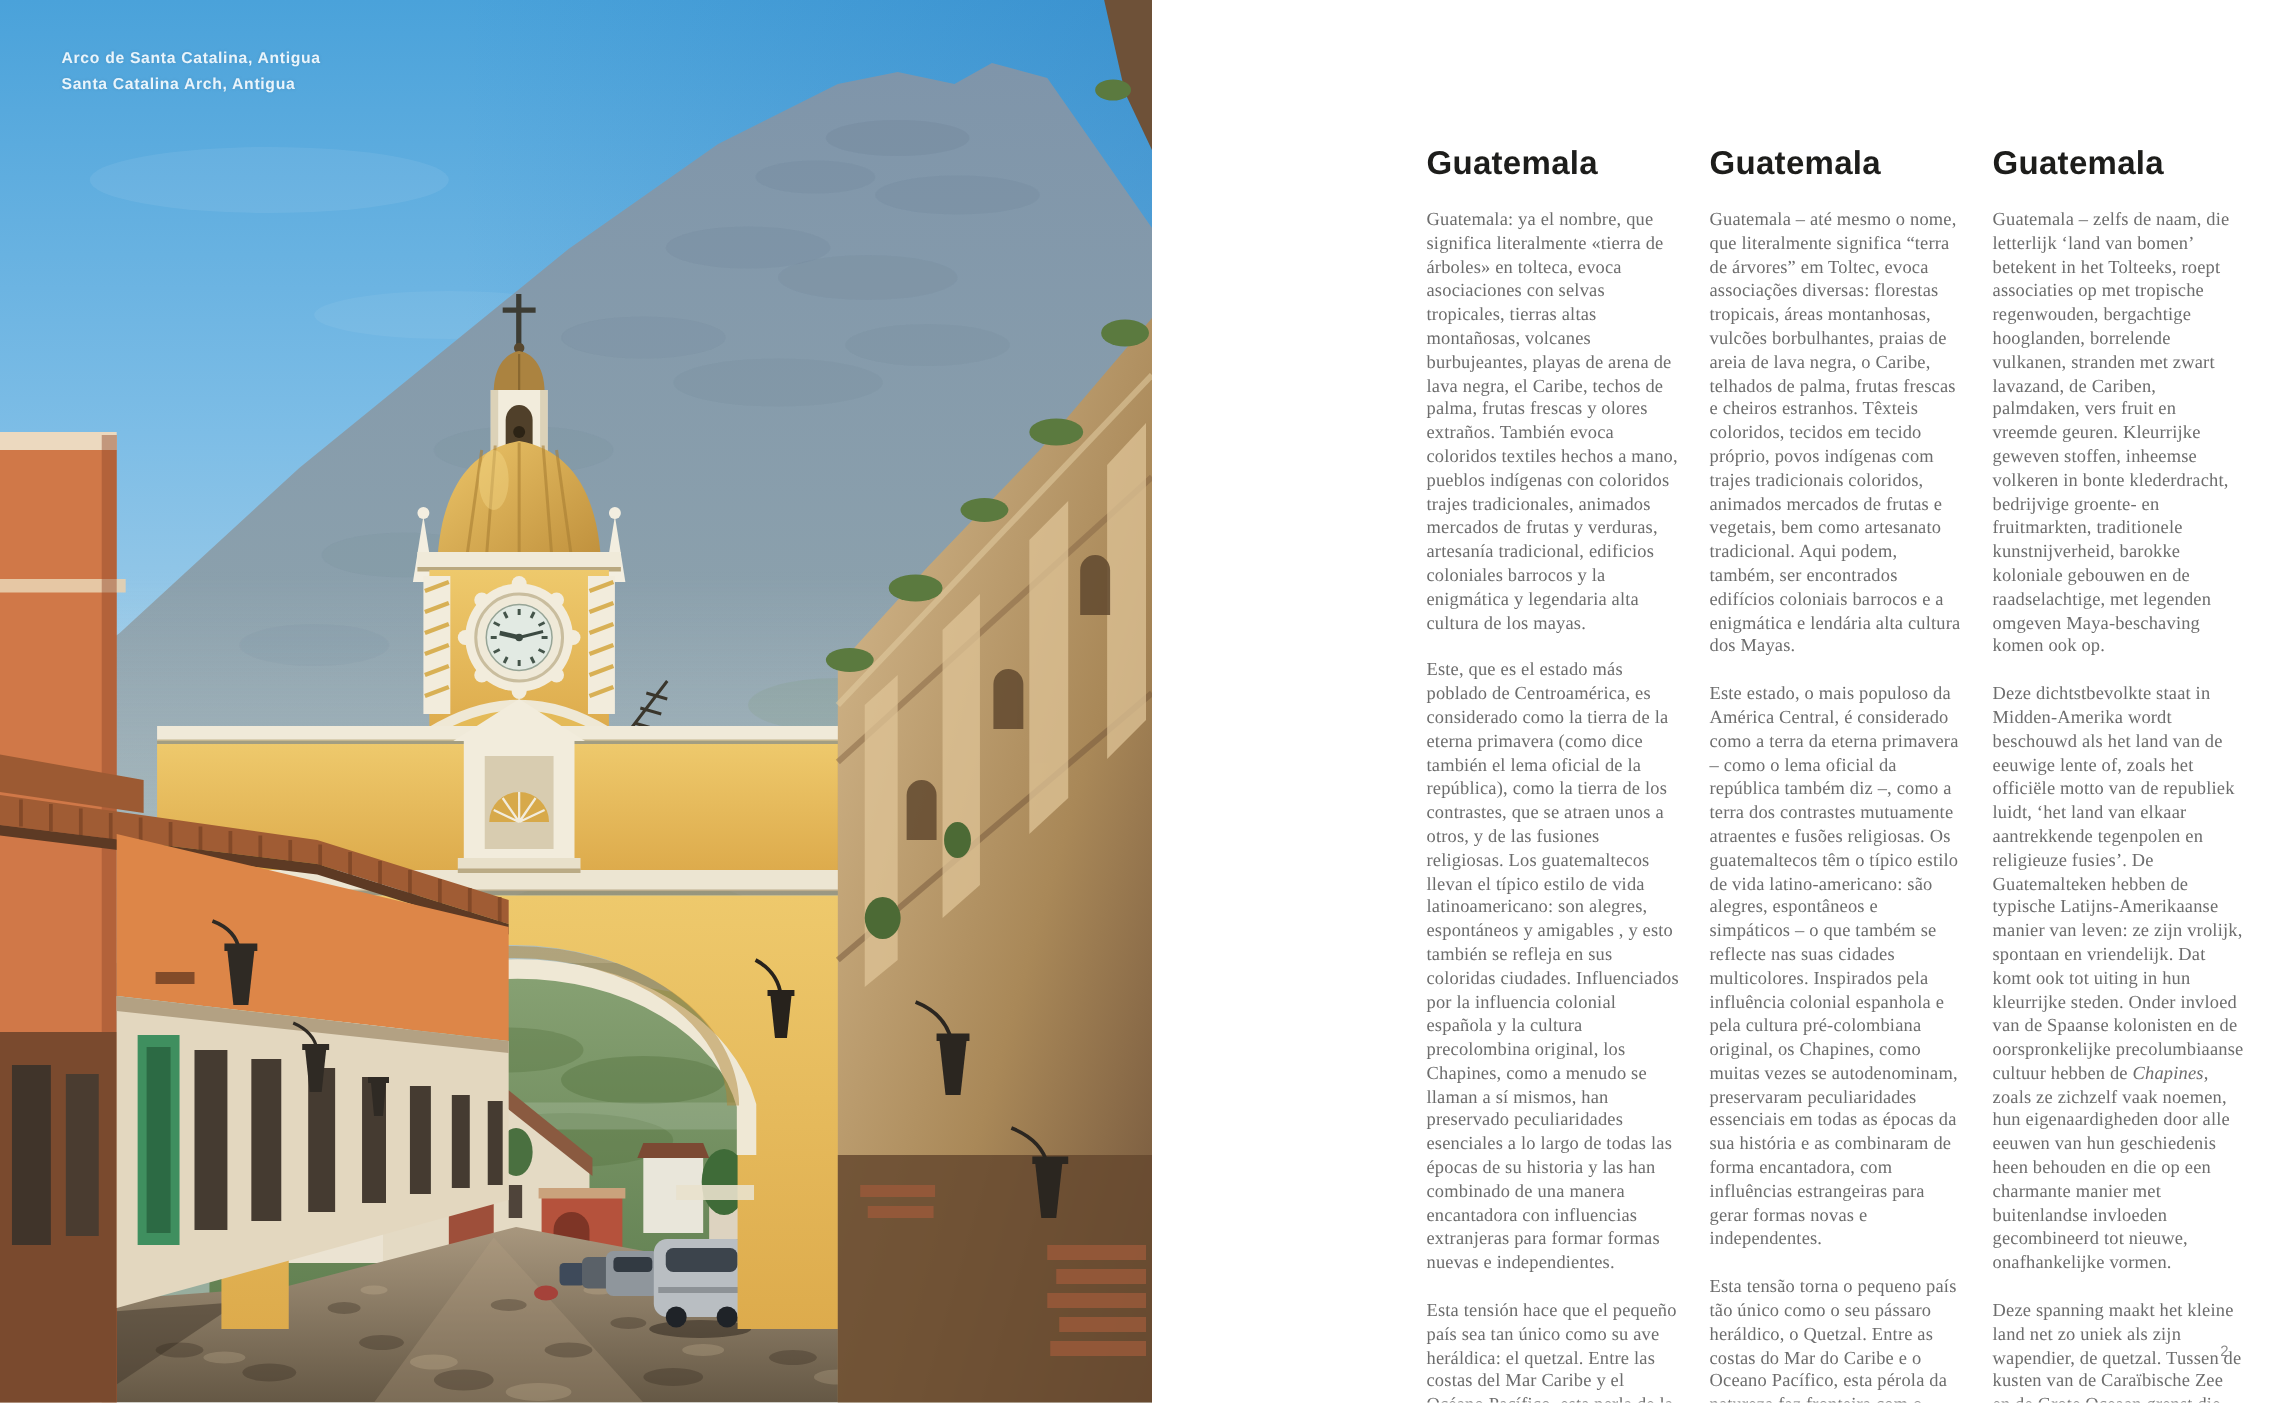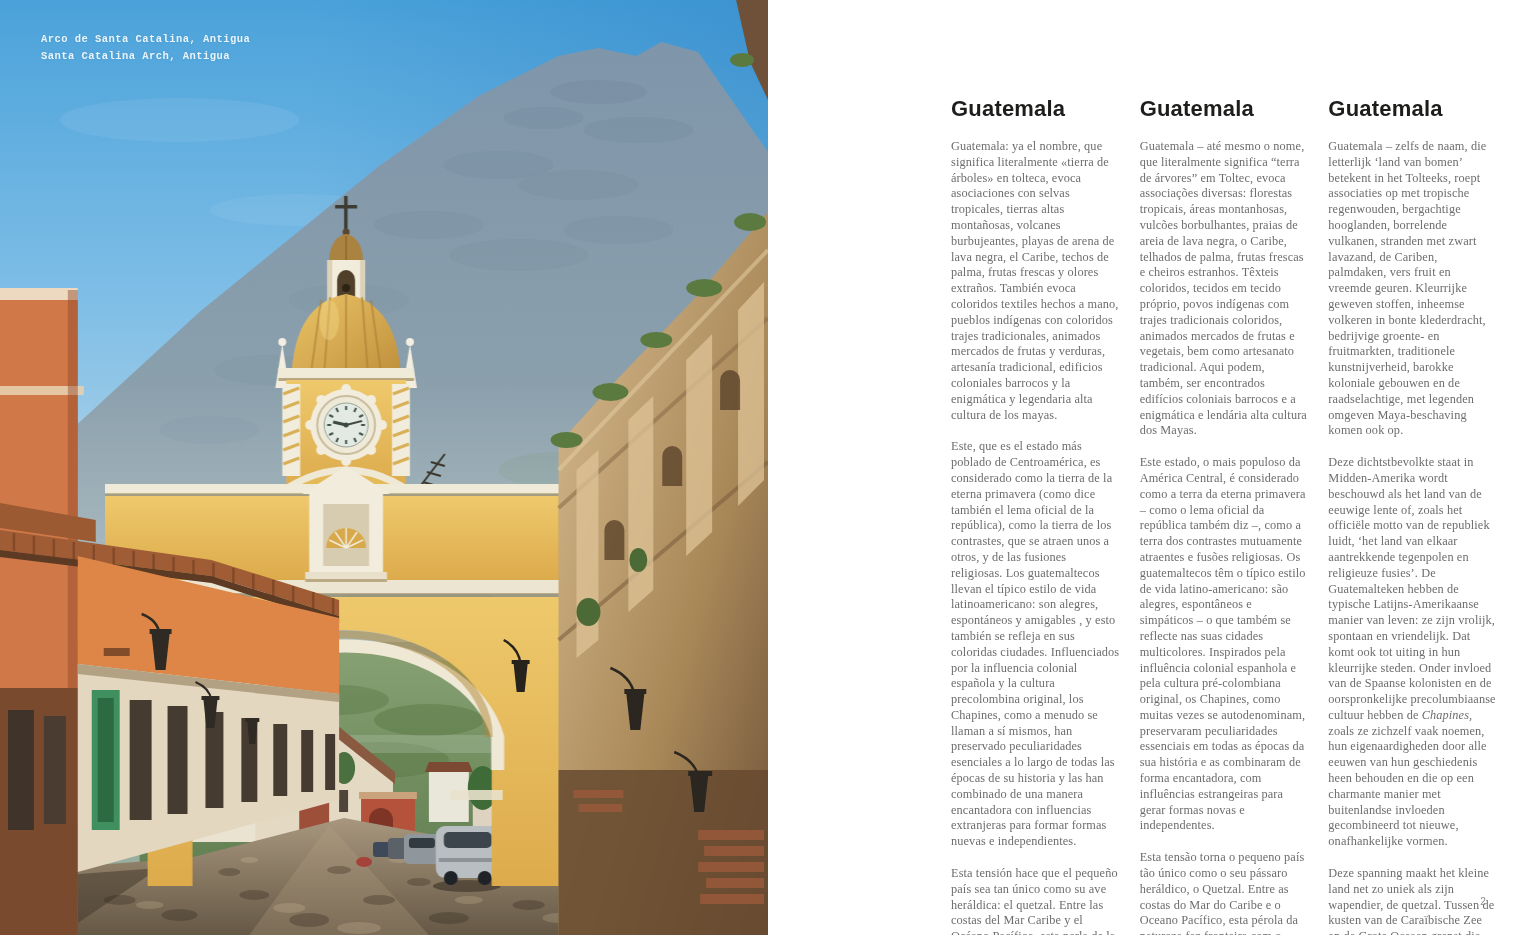--- a/index.html
+++ b/index.html
@@ -1,18 +1,18 @@
 <!DOCTYPE html>
 <html><head>
 <meta charset="utf-8">
 <style>
   html,body{margin:0;padding:0;background:#ffffff;}
   body{width:1530px;height:935px;overflow:hidden;font-family:"Liberation Sans",sans-serif;}
   .spread{display:flex;width:1530px;height:935px;background:#fff;}
-  .photo-pane{position:relative;width:920px;height:935px;flex:none;overflow:hidden;font-family:Liberation Mono, monospace;}
+  .photo-pane{position:relative;width:920px;height:935px;flex:none;overflow:hidden;}
   .photo-pane svg{position:absolute;inset:0;display:block;}
   .photo-caption{position:absolute;top:31px;left:41px;color:#e9f4fb;font-size:10.5px;line-height:17px;
     font-weight:bold;letter-spacing:.45px;text-shadow:0 0 2px rgba(60,120,160,.35);}
   .text-pane{position:relative;flex:1;background:#fff;padding:96px 33px 16px 31px;box-sizing:border-box;}
   .columns{display:flex;gap:20px;}
   .column{flex:1;min-width:0;}
   .column h1{margin:0 0 17px 0;font-size:22px;line-height:26px;font-weight:bold;color:#1d1d1b;letter-spacing:.2px;}
   .column p{margin:0 0 16px 0;font-size:12.3px;line-height:15.8px;color:#6d6d6d;letter-spacing:.12px;font-family:Liberation Serif, serif;}
   .column p i{font-style:italic;}
   .page-number{position:absolute;right:44px;bottom:28px;font-size:10px;color:#8b8b8b;letter-spacing:.3px;}

